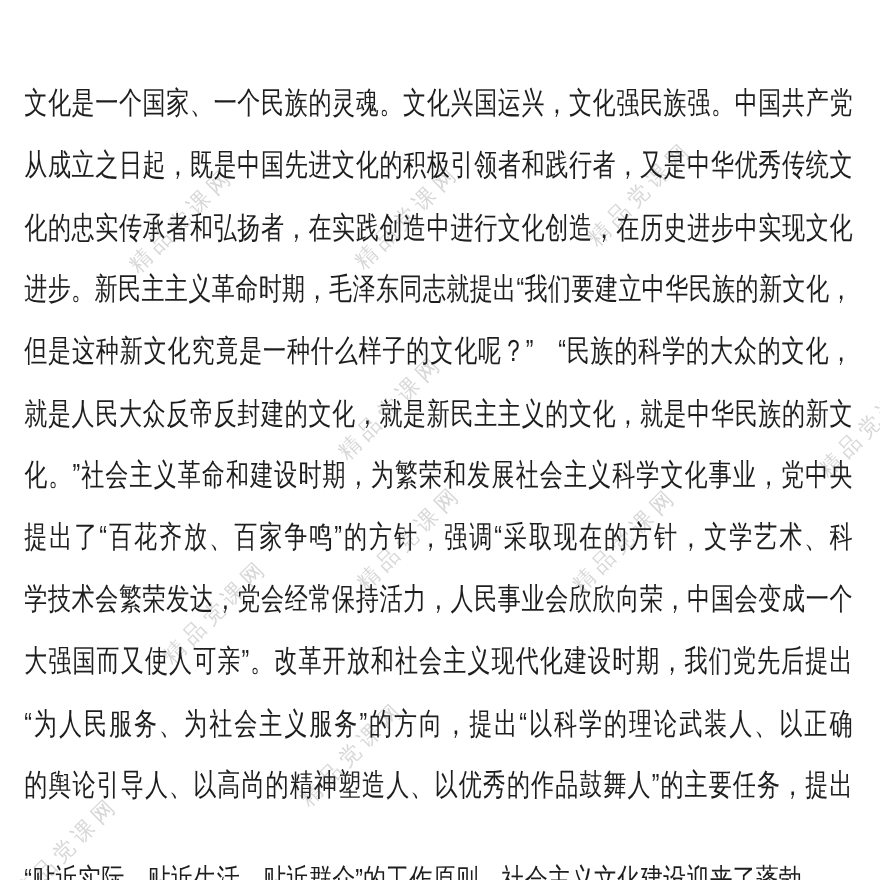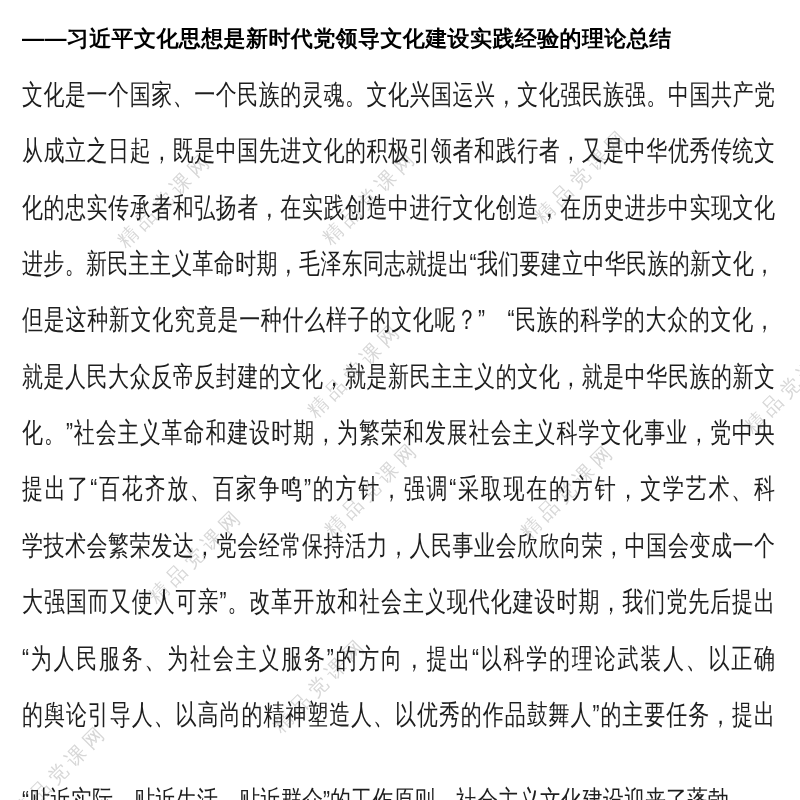--- a/index.html
+++ b/index.html
@@ -72,21 +72,20 @@
   <span class="wm" style="left:370px; top:197px;">精品党课网</span>
   <span class="wm" style="left:582px; top:176px;">精品党课网</span>
   <span class="wm" style="left:355px; top:370px;">精品党课网</span>
   <span class="wm" style="left:792px; top:386px;">精品党课网</span>
   <span class="wm" style="left:372px; top:489px;">精品党课网</span>
   <span class="wm" style="left:568px; top:491px;">精品党课网</span>
   <span class="wm" style="left:196px; top:556px;">精品党课网</span>
   <span class="wm" style="left:320px; top:685px;">精品党课网</span>
   <span class="wm" style="left:60px;  top:772px;">精品党课网</span>
 
-  <div class="heading">——习近平文化思想是新时代党领导文化建设实践经验的理论总结</div>
 
   <div class="line l0">文化是一个国家、一个民族的灵魂。文化兴国运兴，文化强民族强。中国共产党</div>
   <div class="line l1">从成立之日起，既是中国先进文化的积极引领者和践行者，又是中华优秀传统文</div>
   <div class="line l2">化的忠实传承者和弘扬者，在实践创造中进行文化创造，在历史进步中实现文化</div>
   <div class="line l3">进步。新民主主义革命时期，毛泽东同志就提出“我们要建立中华民族的新文化，</div>
   <div class="line l4">但是这种新文化究竟是一种什么样子的文化呢？”　“民族的科学的大众的文化，</div>
   <div class="line l5">就是人民大众反帝反封建的文化，就是新民主主义的文化，就是中华民族的新文</div>
   <div class="line l6">化。”社会主义革命和建设时期，为繁荣和发展社会主义科学文化事业，党中央</div>
   <div class="line l7">提出了“百花齐放、百家争鸣”的方针，强调“采取现在的方针，文学艺术、科</div>
   <div class="line l8">学技术会繁荣发达，党会经常保持活力，人民事业会欣欣向荣，中国会变成一个</div>

